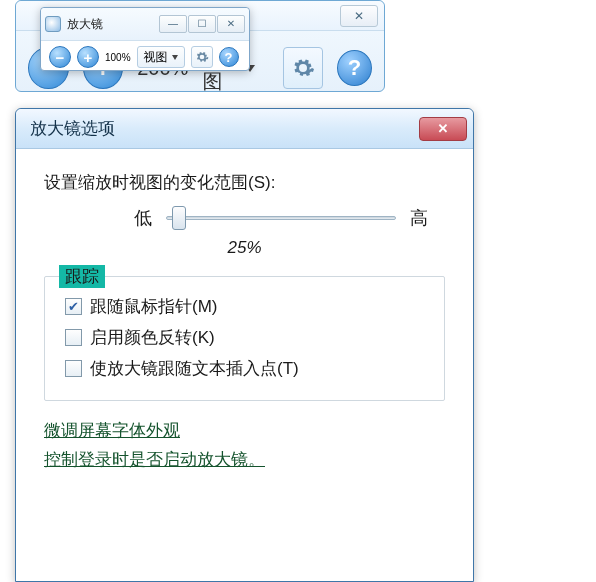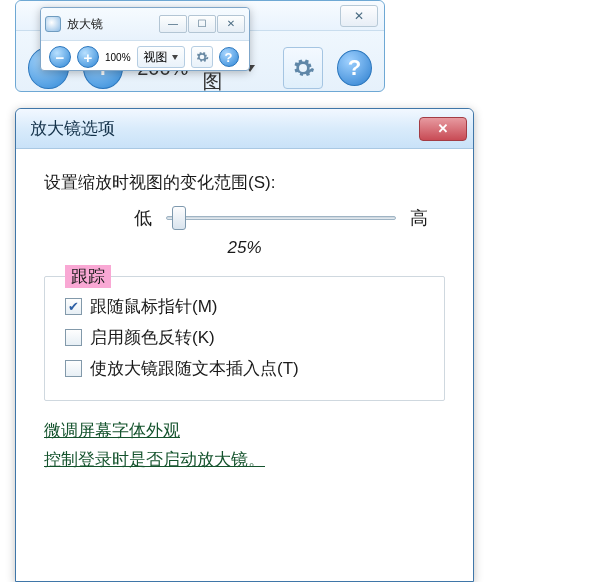--- a/index.html
+++ b/index.html
@@ -185,21 +185,21 @@
     width:17px;height:17px;border:1px solid #8299aa;background:linear-gradient(#fefefe,#e7eff5);
     display:flex;align-items:center;justify-content:center;font-size:13px;color:#2c5fa5;
   }
   .chk.checked::after{content:"✔";}
 
   .fieldset{
     border:1px solid #cfd8df;border-radius:2px;
     margin:4px 0 18px 0;padding:14px 14px 12px 14px;position:relative;
   }
   .legend{
-    position:absolute;top:-12px;left:20px;background:#f9a8d4;padding:0 6px;font-size:17px;
+    position:absolute;top:-12px;left:14px;background:#14b8a6;padding:0 6px;font-size:17px;
   }
   .fieldset .check-row{margin-left:6px;margin-bottom:8px;}
 
   .linkrow{margin:6px 0;}
   .linkrow a{color:#14532d;text-decoration:underline;font-size:17px;cursor:pointer;}
 </style>
 </head>
 <body>
 
 <div class="bg-toolbar">

